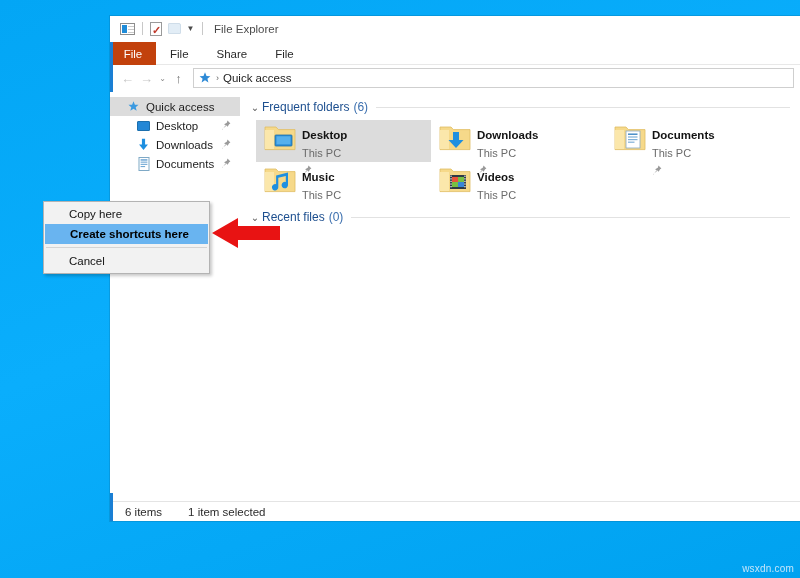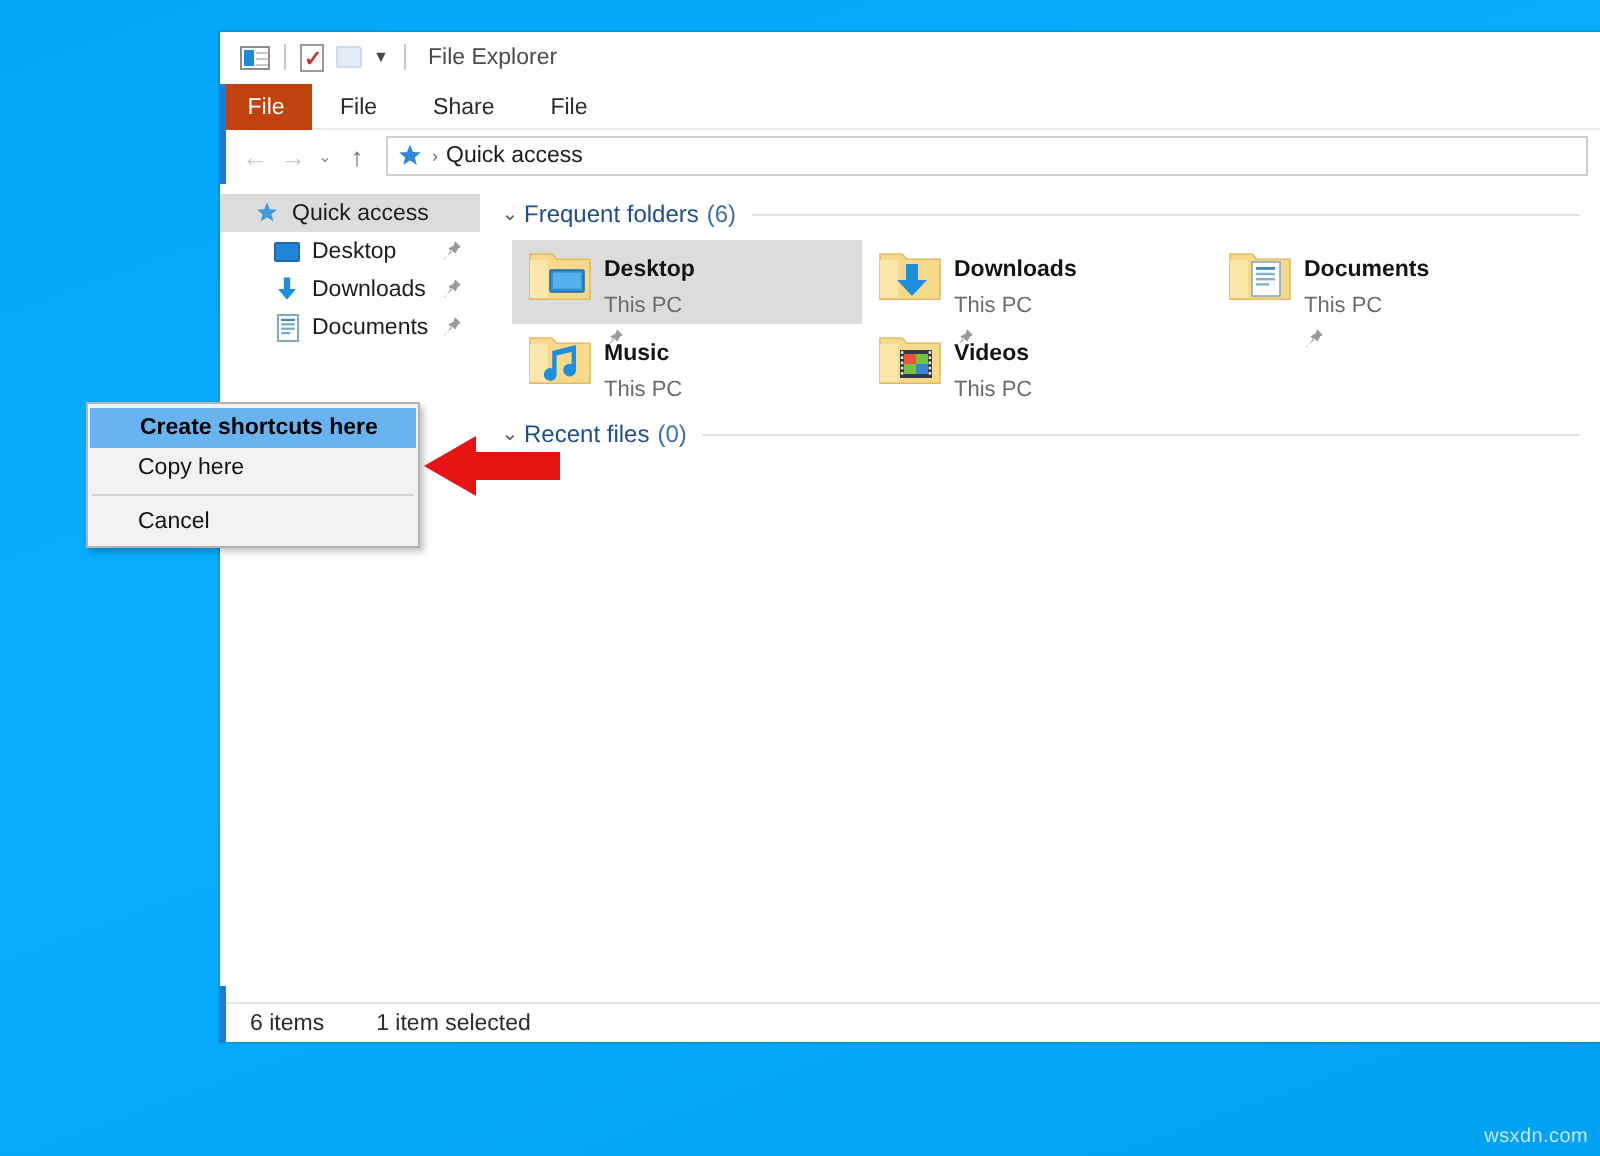--- a/index.html
+++ b/index.html
@@ -571,22 +571,22 @@
     </div>
   </div>
 
   <div id="status-bar">
     <span>6 items</span>
     <span class="st2">1 item selected</span>
   </div>
 </div>
 
 <div id="context-menu">
+  <div class="ctx-item">Copy here</div>
   <div class="ctx-item highlight">Create shortcuts here</div>
-  <div class="ctx-item">Copy here</div>
   <div class="ctx-sep"></div>
   <div class="ctx-item">Cancel</div>
 </div>
 
 <div id="red-arrow">
   <svg width="68" height="38" viewBox="0 0 68 38">
     <path d="M0 19 L26 4 L26 12 L68 12 L68 26 L26 26 L26 34 Z" fill="#e81313"></path>
   </svg>
 </div>
 

